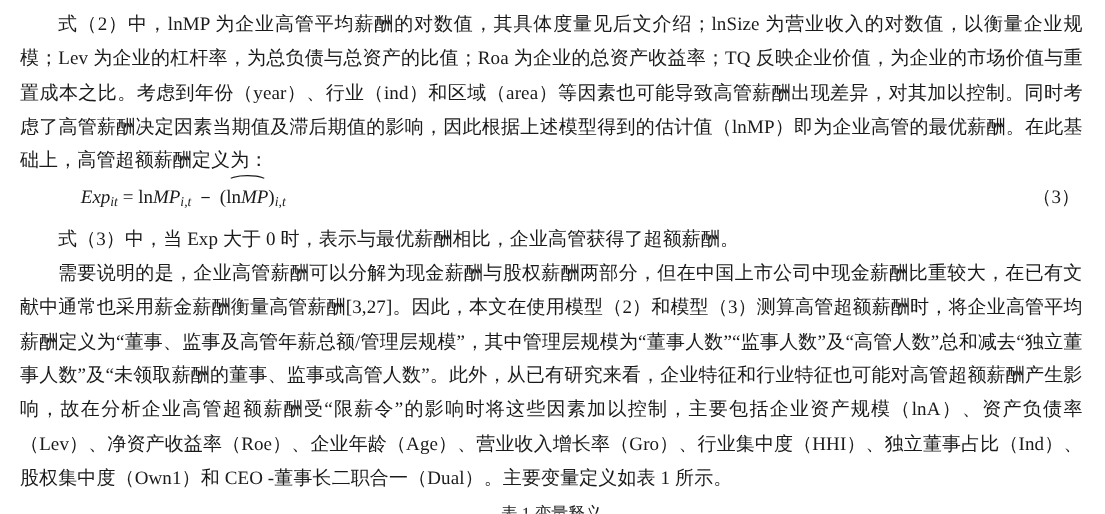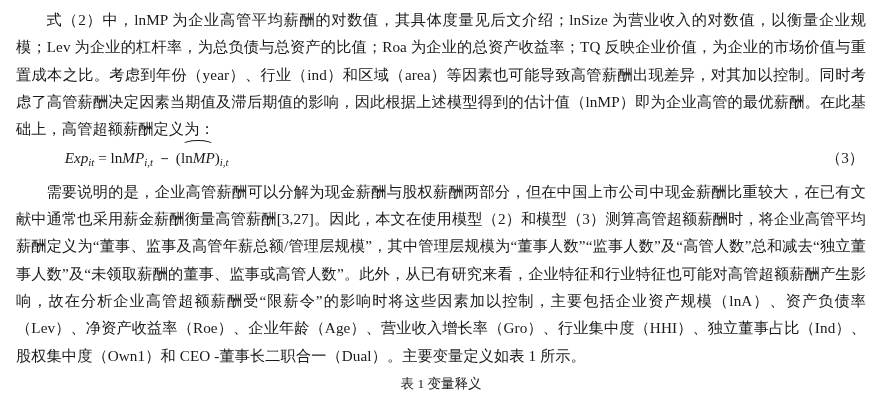--- a/index.html
+++ b/index.html
@@ -100,20 +100,23 @@
     <span class="formula-body">
       <span class="ital">Exp</span><span class="sub">it</span>
       <span style="font-style:normal"> = </span>
       <span style="font-style:normal">ln</span><span class="ital">MP</span><span class="sub">i,t</span>
       <span style="font-style:normal"> －</span>
       <span style="font-style:normal">(</span><span class="hat curve"><span class="hatbar"></span><span style="font-style:normal">ln</span><span class="ital">MP</span></span><span style="font-style:normal">)</span><span class="sub">i,t</span>
     </span>
     <span class="formula-num">（3）</span>
   </div>
 
+  <p class="para indent">
+    <span>式（3）中，当 Exp 大于 0 时，表示与最优薪酬相比，企业高管获得了超额薪酬。</span>
+  </p>
 
   <p class="para indent">
     <span>需要说明的是，企业高管薪酬可以分解为现金薪酬与股权薪酬两部分，但在中国上市公司中现金薪酬比重较大，在已有文献中通常也采用薪金薪酬衡量高管薪酬[3,27]。因此，本文在使用模型（2）和模型（3）测算高管超额薪酬时，将企业高管平均薪酬定义为“董事、监事及高管年薪总额/管理层规模”，其中管理层规模为“董事人数”“监事人数”及“高管人数”总和减去“独立董事人数”及“未领取薪酬的董事、监事或高管人数”。此外，从已有研究来看，企业特征和行业特征也可能对高管超额薪酬产生影响，故在分析企业高管超额薪酬受“限薪令”的影响时将这些因素加以控制，主要包括企业资产规模（lnA）、资产负债率（Lev）、净资产收益率（Roe）、企业年龄（Age）、营业收入增长率（Gro）、行业集中度（HHI）、独立董事占比（Ind）、股权集中度（Own1）和 CEO -董事长二职合一（Dual）。主要变量定义如表 1 所示。</span>
   </p>
 
   <div class="tbl-caption">表 1  变量释义</div>
 
 </div>
 
 </body></html>

